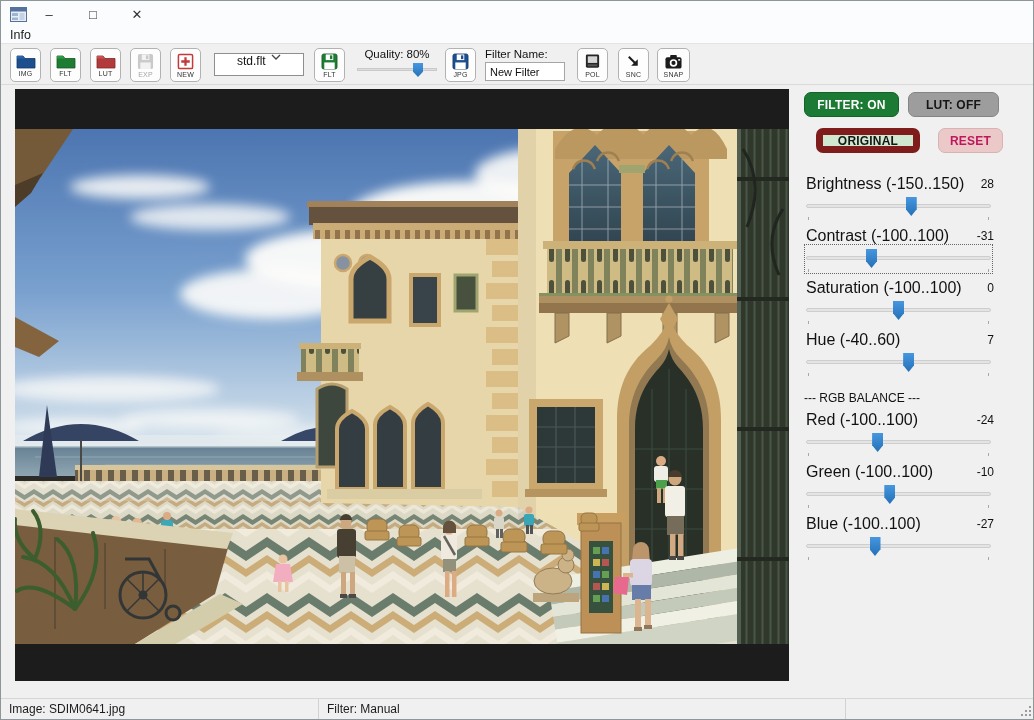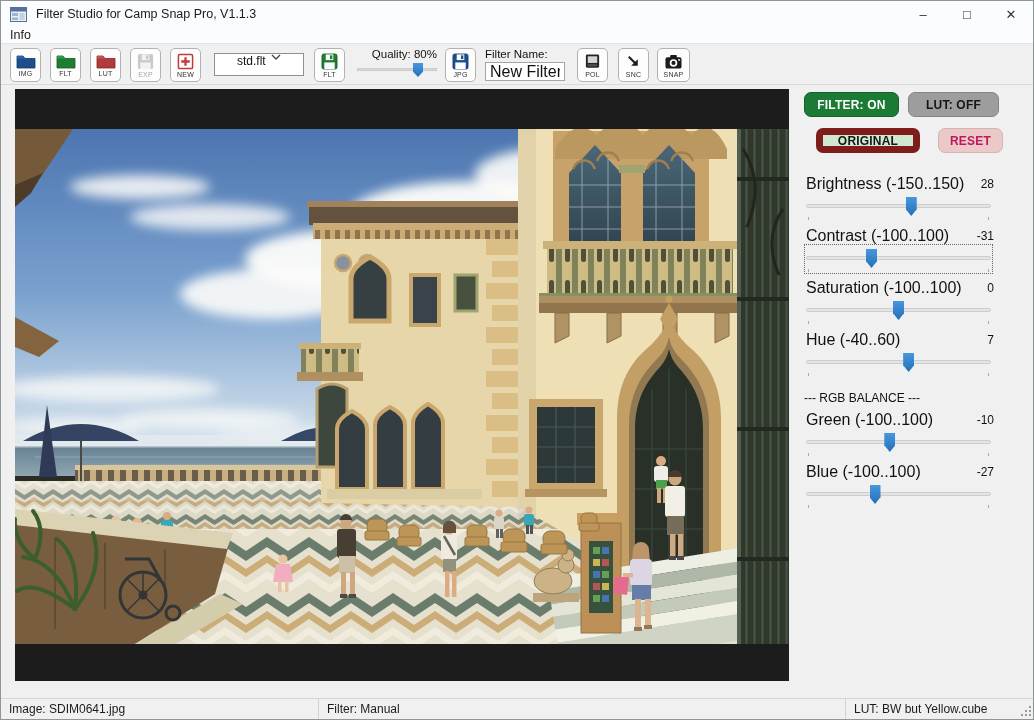--- a/index.html
+++ b/index.html
@@ -16,27 +16,27 @@
   .menu-item{font-size:12.5px;color:#1b1b1b;padding:0 9px;}
   
   .toolbar{position:absolute;left:0;top:42px;width:100%;height:42px;background:#f0f0f0;border-top:1px solid #e3e3e3;border-bottom:1px solid #dadada;}
   .tb-btn{position:absolute;top:4px;width:31px;height:34px;background:#fdfdfd;border:1px solid #b2b2b2;border-radius:5px;display:flex;flex-direction:column;align-items:center;justify-content:center;gap:1px;}
   .tb-btn svg{display:block;}
   .tb-label{font-size:7px;line-height:7px;color:#333;letter-spacing:.2px;}
   .tb-btn.disabled .tb-label{color:#a6a6a6;}
   .combo{position:absolute;left:213px;top:9px;width:90px;height:23px;background:#fff;border:1px solid #8f8f8f;border-radius:0;display:flex;align-items:flex-start;padding:0 22px;}
   .combo-text{flex:1;font-size:12px;color:#111;}
   .quality-wrap{position:absolute;left:356px;top:4px;width:80px;}
-  .quality-label{font-size:11.5px;color:#111;text-align:right;white-space:nowrap;}
+  .quality-label{font-size:11.5px;color:#111;text-align:center;white-space:nowrap;}
   .mini-slider{position:relative;height:16px;margin-top:2px;}
   .mini-track{position:absolute;left:0;right:0;top:6px;height:3px;background:#dcdcdc;border:1px solid #cacaca;}
   .mini-thumb{position:absolute;top:1px;width:10px;height:14px;background:linear-gradient(#4697e0,#2672b8);clip-path:polygon(0 0,100% 0,100% 62%,50% 100%,0 62%);}
   .fname-wrap{position:absolute;left:484px;top:4px;width:80px;}
   .fname-label{font-size:11.5px;color:#111;white-space:nowrap;}
-  .fname-input{width:80px;height:19px;margin-top:2px;border:1px solid #a5a5a5;background:#fff;font-size:16px;color:#111;padding:0 4px;font-family:"Liberation Sans",sans-serif;}
+  .fname-input{width:80px;height:19px;margin-top:2px;border:1px solid #a5a5a5;background:#fff;font-size:11px;color:#111;padding:0 4px;font-family:"Liberation Sans",sans-serif;}
   
   .img-canvas{position:absolute;left:14px;top:88px;width:774px;height:592px;background:#1e1e1e;}
   
   .panel{position:absolute;left:803px;top:88px;width:200px;height:580px;}
   .pill{position:absolute;height:25px;border-radius:7px;display:flex;align-items:center;justify-content:center;font-size:12px;font-weight:bold;letter-spacing:.2px;}
   .pill-filter{left:0;top:3px;width:95px;background:#1b7a33;border:1px solid #14622a;color:#fff;}
   .pill-lut{left:104px;top:3px;width:91px;background:#9d9d9d;border:1px solid #858585;color:#161616;}
   .pill-orig{left:12px;top:39px;width:104px;background:#cfe8cf;border:7px solid #7f1d1d;color:#161616;}
   .pill-reset{left:134px;top:39px;width:65px;background:#ecc9c9;border:1px solid #d9b2b2;color:#be185d;}
   .sliders{position:absolute;left:0;width:200px;}
@@ -68,21 +68,20 @@
 <div class="window">
 
   <div class="titlebar">
     <svg class="app-icon" viewBox="0 0 17 15">
       <rect x="0.5" y="0.5" width="16" height="14" fill="#e8eef6" stroke="#56719c"></rect>
       <rect x="0.5" y="0.5" width="16" height="4" fill="#56719c"></rect>
       <rect x="2" y="6" width="6" height="3" fill="#9fb4cf"></rect>
       <rect x="9.5" y="6" width="5" height="7" fill="#c3d2e4"></rect>
       <rect x="2" y="10.5" width="6" height="2.5" fill="#9fb4cf"></rect>
     </svg>
-    <div class="title-text">Filter Studio for Camp Snap Pro, V1.1.3</div>
     <div class="win-controls">
       <div class="win-btn">–</div>
       <div class="win-btn">□</div>
       <div class="win-btn">✕</div>
     </div>
   </div>
 
   <div class="menubar">
     <div class="menu-item">Info</div>
   </div>
@@ -612,20 +611,32 @@
             <div class="thumb" style="left: calc(55.8333% - 6.14167px);"></div>
             <div class="tick l"></div>
             <div class="tick r"></div>
           </div>
         </div>
       </div>
     <div class="rgb-header">--- RGB BALANCE ---</div>
     <div class="sliders" id="rgb-sliders">
         <div class="slider-block">
           <div class="slider-head">
+            <span class="slider-label">Red (-100..100)</span>
+            <span class="slider-value">-24</span>
+          </div>
+          <div class="track-area">
+            <div class="track"></div>
+            <div class="thumb" style="left: calc(38% - 4.18px);"></div>
+            <div class="tick l"></div>
+            <div class="tick r"></div>
+          </div>
+        </div>
+        <div class="slider-block">
+          <div class="slider-head">
             <span class="slider-label">Green (-100..100)</span>
             <span class="slider-value">-10</span>
           </div>
           <div class="track-area">
             <div class="track"></div>
             <div class="thumb" style="left: calc(45% - 4.95px);"></div>
             <div class="tick l"></div>
             <div class="tick r"></div>
           </div>
         </div>
@@ -640,21 +651,20 @@
             <div class="tick l"></div>
             <div class="tick r"></div>
           </div>
         </div>
       </div>
   </div>
 
   <div class="statusbar">
     <div class="status-cell c1">Image: SDIM0641.jpg</div>
     <div class="status-cell c2">Filter: Manual</div>
-    <div class="status-cell c3">LUT: BW but Yellow.cube</div>
     <div class="grip">
       <i style="right:0;bottom:0"></i>
         <i style="right:4px;bottom:0"></i>
         <i style="right:8px;bottom:0"></i>
       <i style="right:0;bottom:4px"></i>
         <i style="right:4px;bottom:4px"></i>
         <i style="right:0;bottom:8px"></i>
     </div>
   </div>
 </div>

